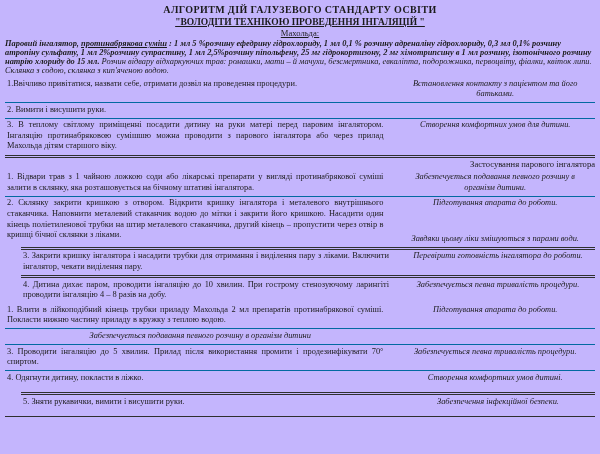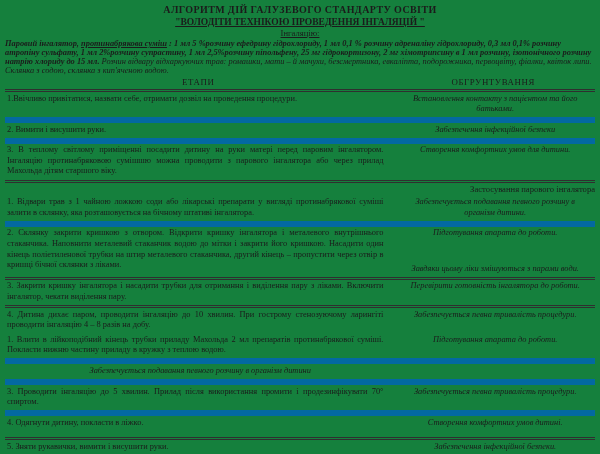--- a/index.html
+++ b/index.html
@@ -5,21 +5,21 @@
   html, body { margin: 0; padding: 0; }
   body {
     width: 600px; height: 454px;
     background: #f4f4f2;
     font-family: "Liberation Serif", "DejaVu Serif", serif;
     color: #1b1b1b;
   }
   .page {
     box-sizing: border-box;
     width: 600px; height: 454px;
-    background: #15803d;
+    background: #c4b5fd;
     padding: 4px 5px 0 5px;
     overflow: hidden;
   }
   
   .doc-title {
     text-align: center;
     font-weight: bold;
     font-size: 10px;
     letter-spacing: 0.4px;
     line-height: 12px;
@@ -55,26 +55,26 @@
     grid-template-columns: 65.5% 34.5%;
     border-bottom: 3px double #2f2f2f;
     font-size: 8.8px;
     line-height: 11px;
     padding: 0 0 1px 0;
   }
   .thead div { text-align: center; letter-spacing: 0.6px; }
   .row {
     display: grid;
     grid-template-columns: 65.5% 34.5%;
-    border-top: 6px solid #0369a1;
+    border-top: 1px solid #0369a1;
     font-size: 8.4px;
     line-height: 10.6px;
   }
   .row.nb { border-top: none; }
-  .row.dbl { border-top: 3px double #2f2f2f; }
+  .row.dbl { border-top: 3px double #2f2f2f; margin-left: 16px; }
   .cl {
     text-align: justify;
     padding: 1.5px 8px 2.5px 2px;
   }
   .cr {
     text-align: center;
     padding: 1.5px 4px 2.5px 8px;
     font-style: italic;
   }
   .cr.split {
@@ -93,38 +93,33 @@
   .row.h50 { min-height: 50px; }
   .row.tall .cl, .row.tall .cr { padding-bottom: 9px; }
 </style>
 </head>
 <body>
 
 <div class="page">
 
   <div class="doc-title">АЛГОРИТМ ДІЙ ГАЛУЗЕВОГО СТАНДАРТУ ОСВІТИ</div>
   <div class="doc-subtitle">"ВОЛОДІТИ ТЕХНІКОЮ ПРОВЕДЕННЯ ІНГАЛЯЦІЙ "</div>
-  <div class="equip-label">Інгаляцію:</div>
+  <div class="equip-label">Махольда:</div>
   <div class="equip-text"><span class="b">Паровий інгалятор, </span><span class="bu">протинабрякова суміш</span><span class="b"> : 1 мл 5 %розчину ефедрину гідрохлориду, 1 мл 0,1 % розчину адреналіну гідрохлориду, 0,3 мл 0,1% розчину атропіну сульфату, 1 мл 2%розчину супрастину, 1 мл 2,5%розчину піпольфену, 25 мг гідрокортизону, 2 мг хімотрипсину в 1 мл розчину, ізотонічного розчину натрію хлориду до 15 мл.</span><span> Розчин відвару відхаркуючих трав: ромашки, мати – й мачухи, безсмертника, евкаліпта, подорожника, первоцвіту, фіалки, квіток липи. Склянка з содою, склянка з кип'яченою водою.</span></div>
 
   <div class="tbl">
 
-    <div class="thead">
-      <div>ЕТАПИ</div>
-      <div>ОБГРУНТУВАННЯ</div>
-    </div>
 
     <div class="row nb">
       <div class="cl">1.Ввічливо привітатися, назвати себе, отримати дозвіл на проведення процедури.</div>
       <div class="cr">Встановлення контакту з пацієнтом та його батьками.</div>
     </div>
 
     <div class="row">
       <div class="cl">2. Вимити і висушити руки.</div>
-      <div class="cr">Забезпечення інфекційної безпеки</div>
     </div>
 
     <div class="row">
       <div class="cl">3. В теплому світлому приміщенні посадити дитину на руки матері перед паровим інгалятором. Інгаляцію протинабряковою сумішшю можна проводити з парового інгалятора або через прилад Махольда дітям старшого віку.</div>
       <div class="cr">Створення комфортних умов для дитини.</div>
     </div>
 
     <div class="sect">Застосування парового інгалятора</div>
 
     <div class="row nb">

